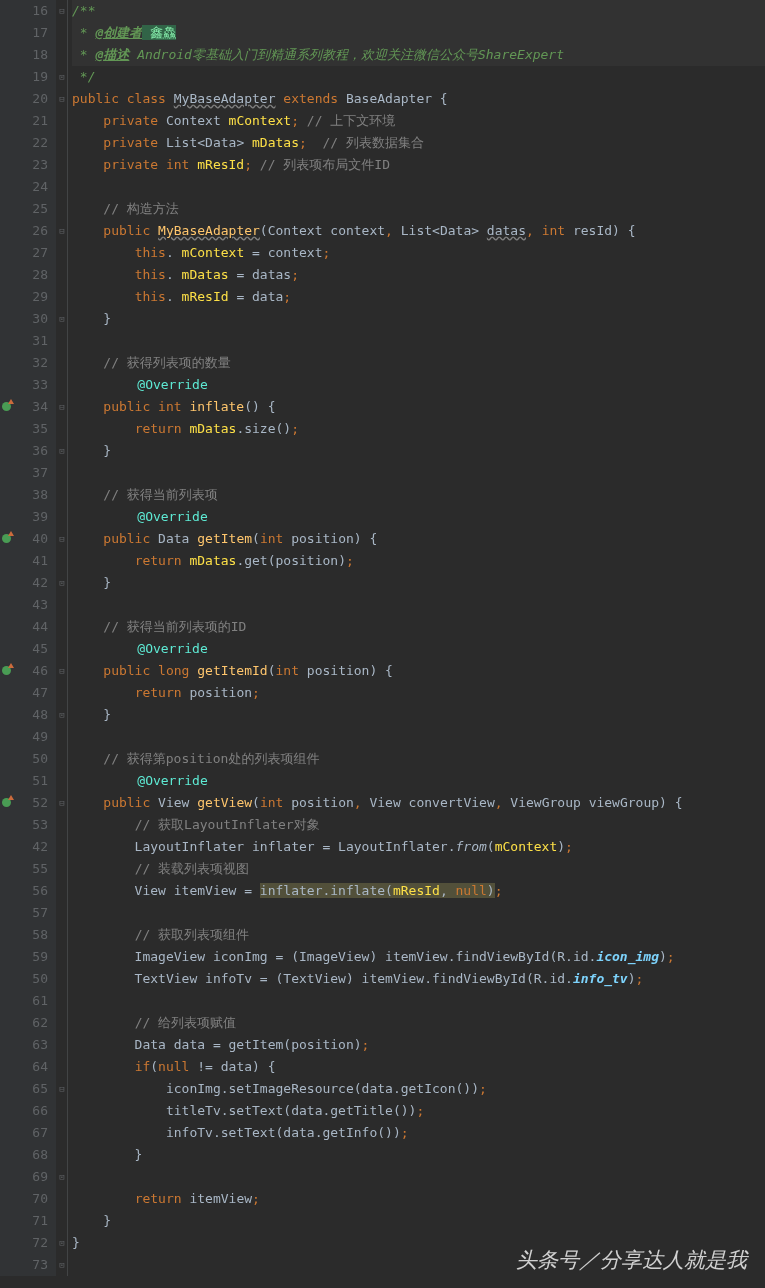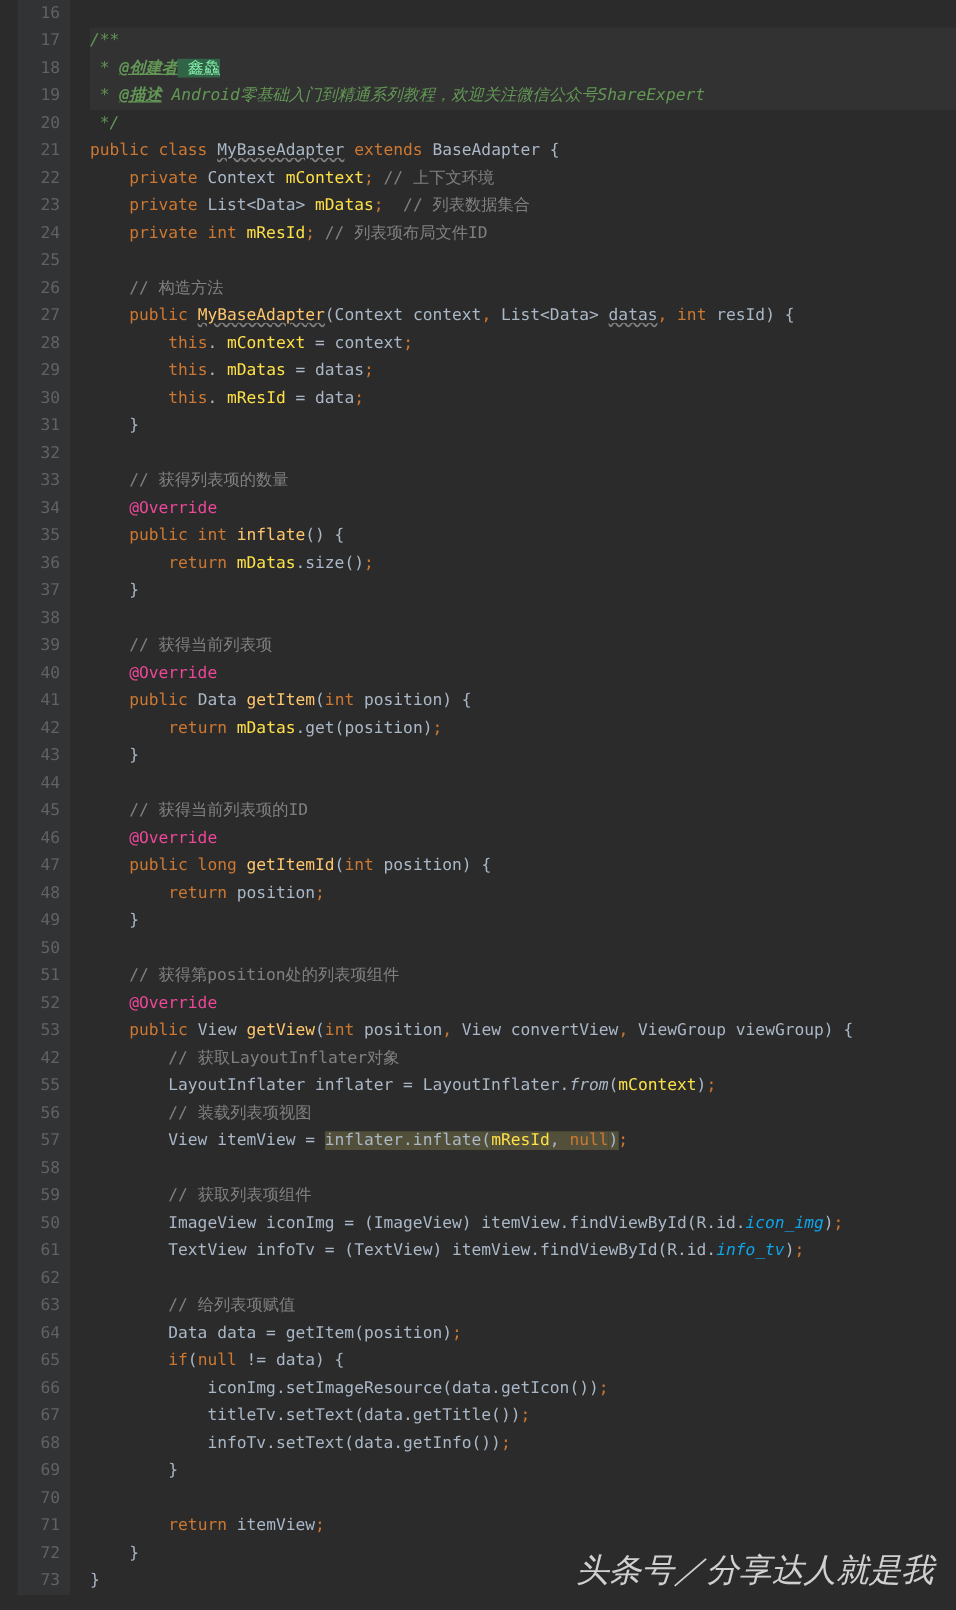--- a/index.html
+++ b/index.html
@@ -4,21 +4,21 @@
 <style>
 * { margin:0; padding:0; box-sizing:border-box; }
 body {
   background:#2b2b2b;
   font-family:"Consolas","Monaco",monospace;
   font-size:13px;
   color:#a9b7c6;
   width:765px;
   overflow:hidden;
 }
-.editor { display:flex;align-items:flex-end; }
+.editor { display:flex; }
 .gutter {
   background:#313335;
   width:42px;
   text-align:right;
   padding-right:8px;
   color:#606366;
   user-select:none;
   flex-shrink:0;
 }
 .gutter .ln { height:22px; line-height:22px; position:relative; }
@@ -42,34 +42,34 @@
 .code { flex:1; background:#2b2b2b; padding-left:4px; }
 .line { height:22px; line-height:22px; white-space:pre; }
 .line.hl { background:#323232; }
 .kw { color:#cc7832; }
 .cmt { color:#808080; }
 .doc { color:#629755; font-style:italic; }
 .doctag { color:#629755; font-weight:bold; text-decoration:underline; font-style:italic; }
 .cls { color:#a9b7c6; }
 .mtd { color:#ffc66d; }
 .fld { color:#fde047; }
-.ann { color:#ec4899; }
+.ann { color:#5eead4;margin-left:34px; }
 .undr { text-decoration:underline wavy #808080; }
 .param { color:#a9b7c6; }
-.id-ref { color:#0ea5e9; font-style:italic; }
+.id-ref { color:#7dd3fc; font-style:italic;font-weight:bold; }
 .static-call { font-style:italic; }
 .warn-bg { background:#52503a; }
 .docname { background:#316447; color:#86efac; font-style:normal; }
 .watermark {
   position:fixed;
   right:18px;
   bottom:14px;
   color:rgba(255,255,255,0.78);
   font-family:"Microsoft YaHei",sans-serif;
-  font-size:26px;
+  font-size:21px;
   font-style:italic;
   pointer-events:none;
 }
 </style>
 </head>
 <body>
 
 <div class="editor">
   <div class="markers" id="markers">
       <div class="marker impl" style="top: 402px;"></div>

